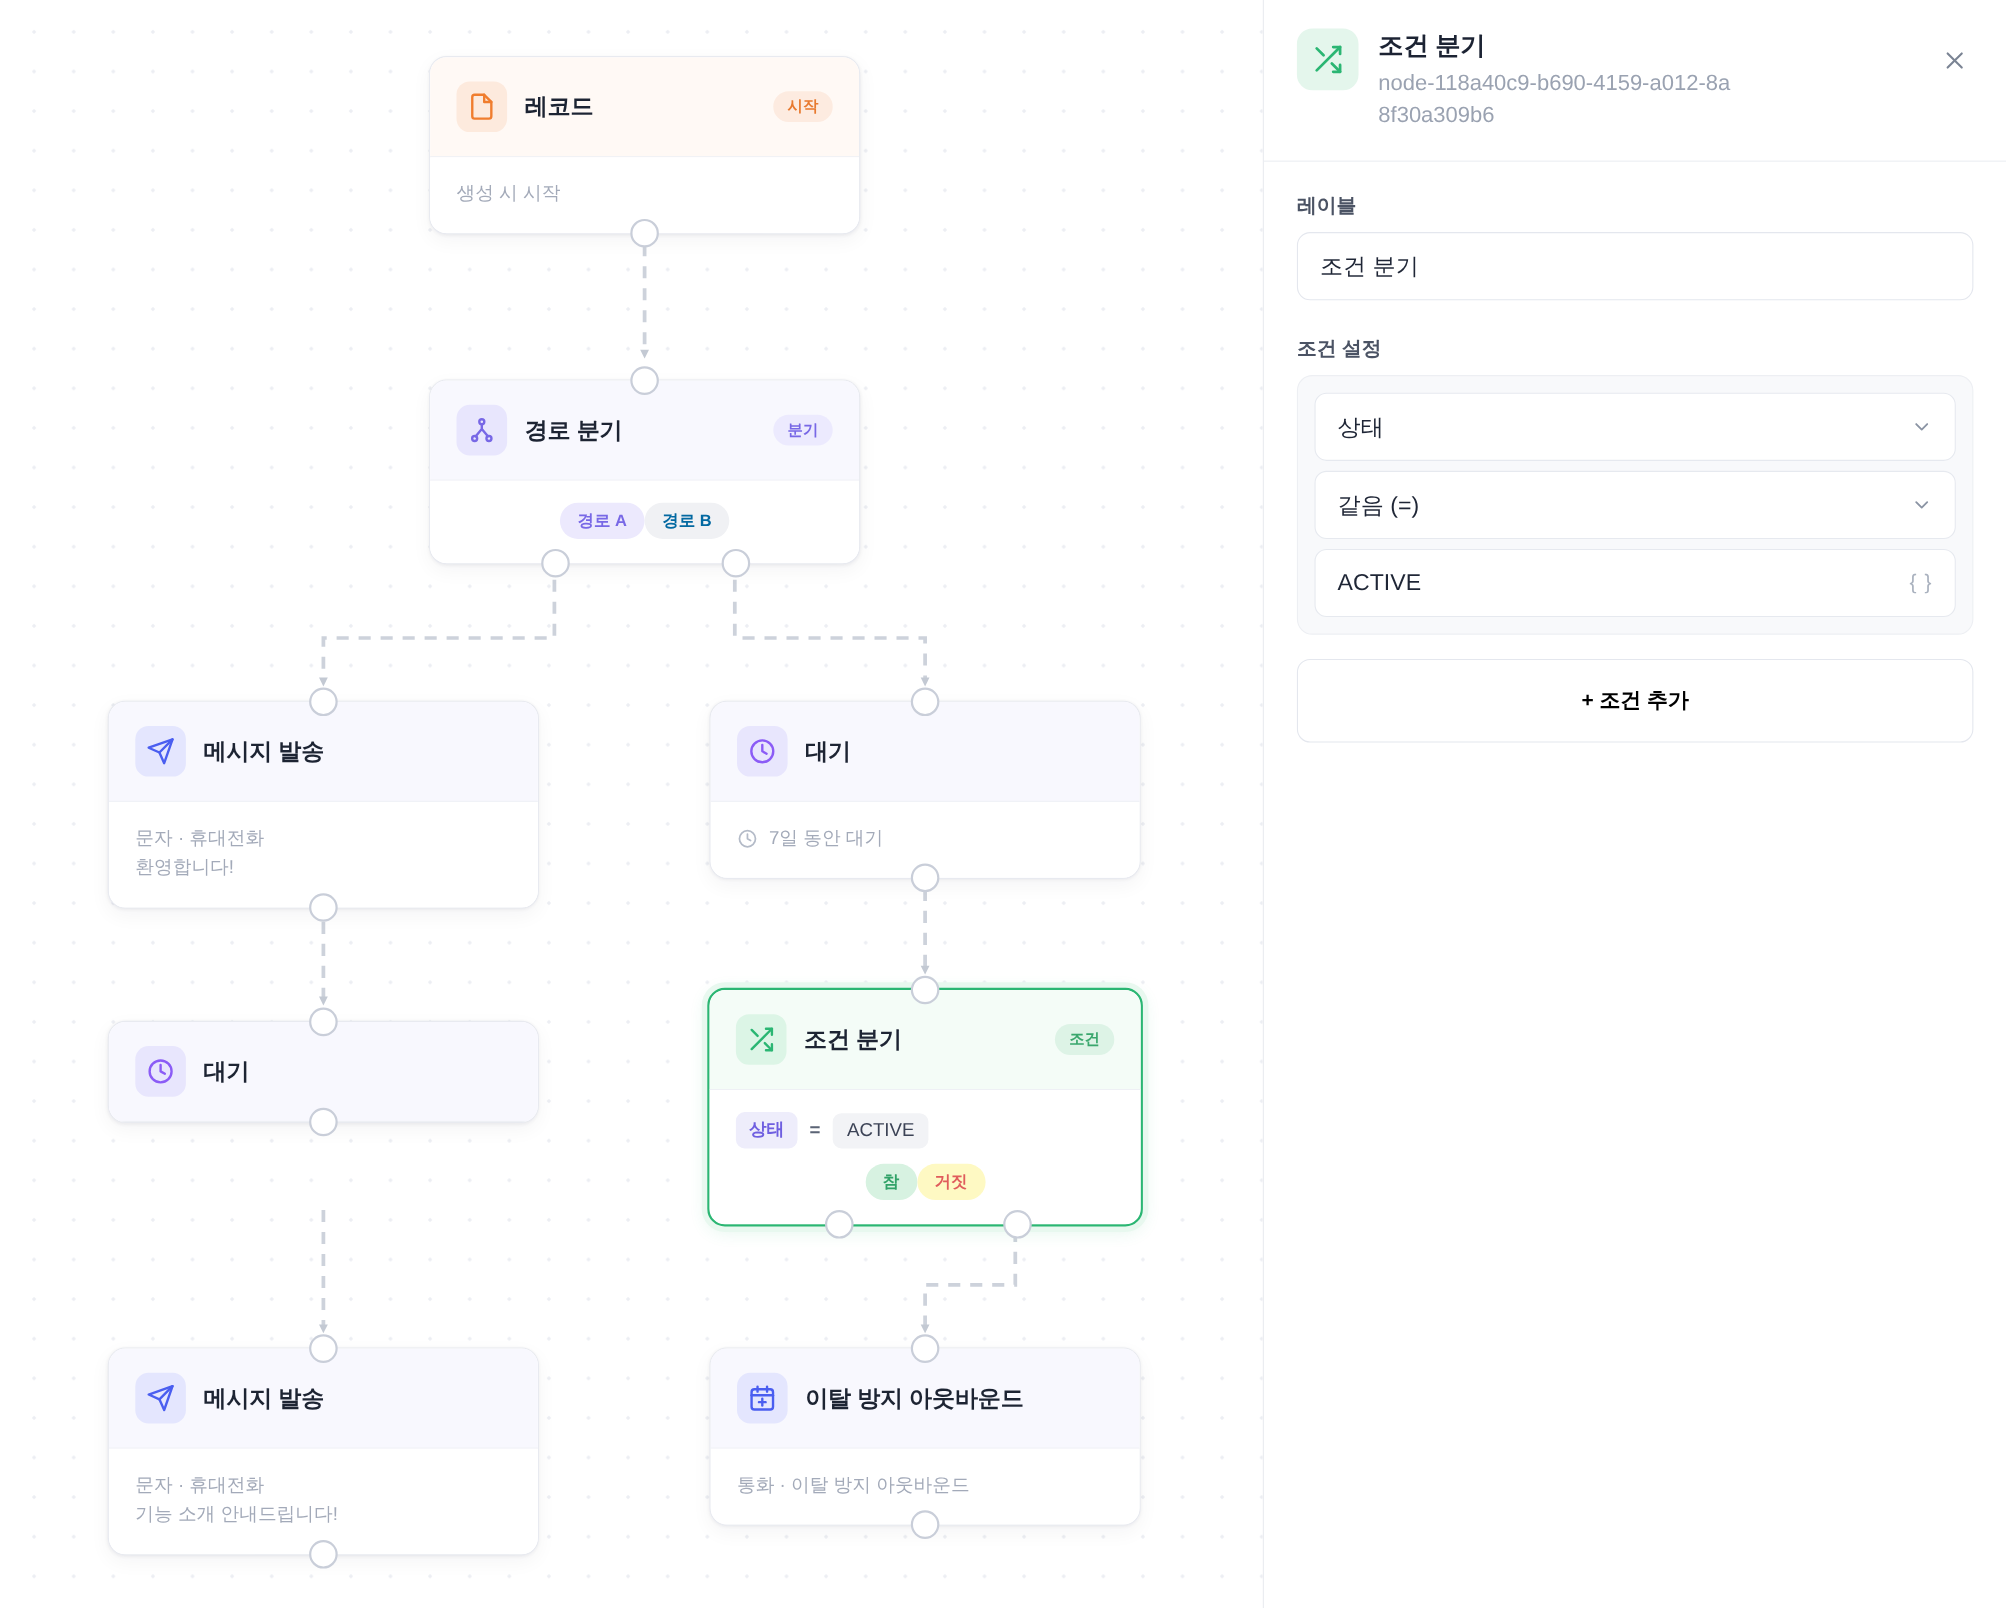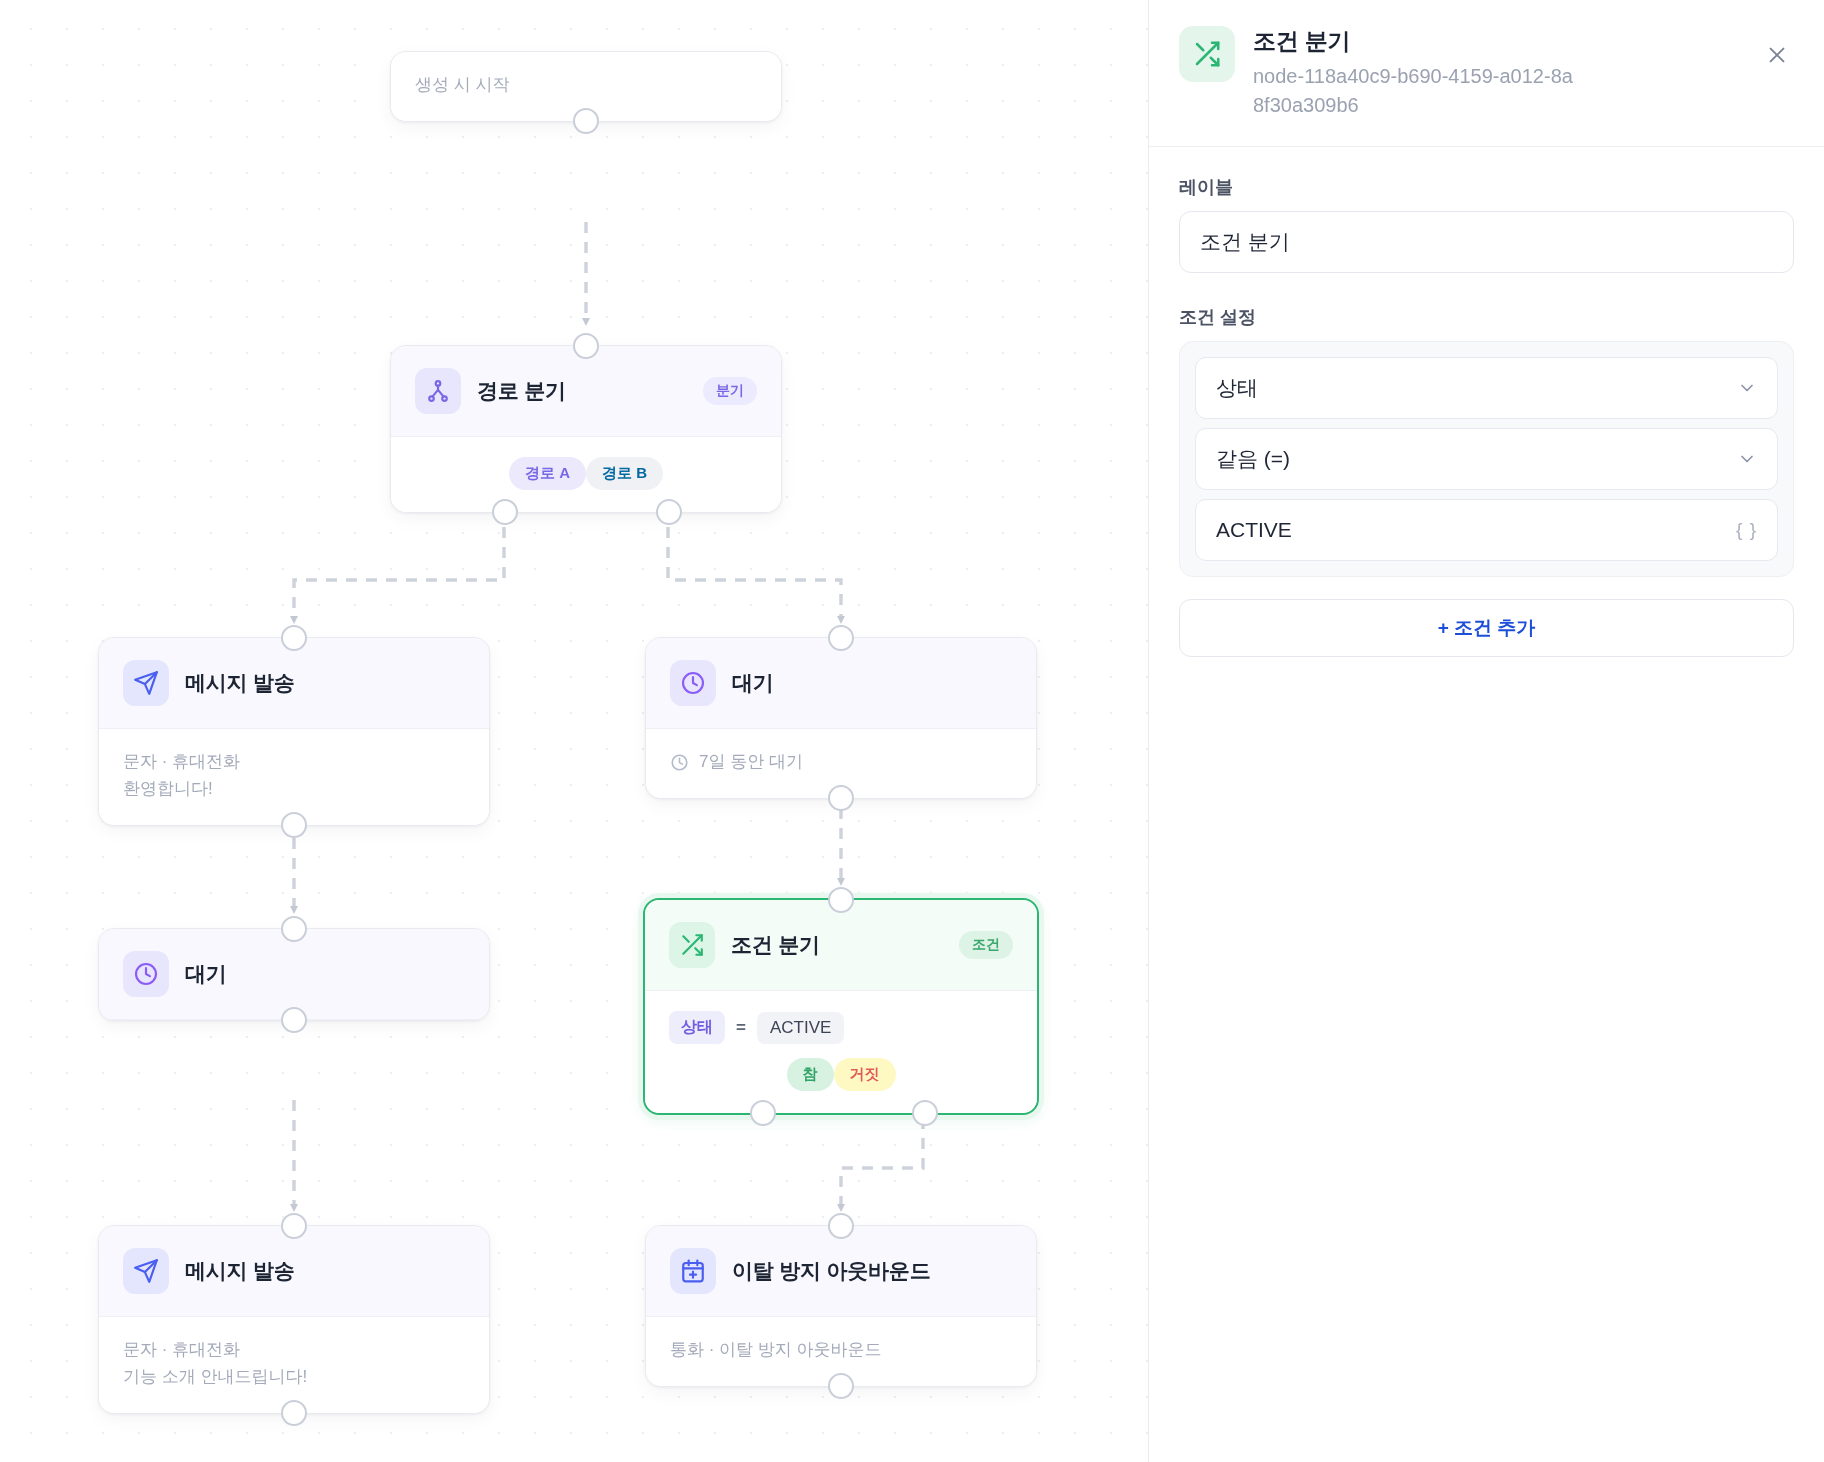--- a/index.html
+++ b/index.html
@@ -299,27 +299,27 @@
     transform: translateY(-50%);
     color: #aab2bf;
     font-size: 19px;
     letter-spacing: 1px;
     cursor: pointer;
   }
 
   .add-cond-btn {
     margin-top: 22px;
     width: 100%;
-    height: 58px;
+    height: 76px;
     background: #ffffff;
     border: 1.5px solid #e4e7ee;
     border-radius: 12px;
     font-size: 19px;
     font-weight: 700;
-    color: #1d4ed8;
+    color: #000000;
     cursor: pointer;
     font-family: "Liberation Sans", "DejaVu Sans", sans-serif;
   }
 </style>
 </head>
 <body>
 
 <div id="app">
 
   <div id="canvas">
@@ -343,20 +343,30 @@
         <path d="M841,808 L841,882" marker-end="url(#arrow)"></path>
 
         <path d="M294,1100 L294,1208" marker-end="url(#arrow)"></path>
 
         <path d="M923,1118 L923,1168 L841,1168 L841,1208" marker-end="url(#arrow)"></path>
       </g>
     </svg>
 
     <div class="node" style="left:390px; top:51px; width:392px;">
       <div class="node-inner">
+        <div class="node-head tint-orange">
+          <span class="node-icon ic-orange">
+            <svg width="26" height="26" viewBox="0 0 24 24" fill="none" stroke="#f07d2e" stroke-width="2" stroke-linecap="round" stroke-linejoin="round">
+              <path d="M14 2H6a2 2 0 0 0-2 2v16a2 2 0 0 0 2 2h12a2 2 0 0 0 2-2V8z"></path>
+              <polyline points="14 2 14 8 20 8"></polyline>
+            </svg>
+          </span>
+          <span class="node-title">레코드</span>
+          <span class="node-badge bdg-orange">시작</span>
+        </div>
         <div class="node-body">
           <div class="node-sub">생성 시 시작</div>
         </div>
       </div>
       <span class="handle bottom"></span>
     </div>
 
     <div class="node" style="left:390px; top:345px; width:392px;">
       <div class="node-inner">
         <div class="node-head tint-purple">

